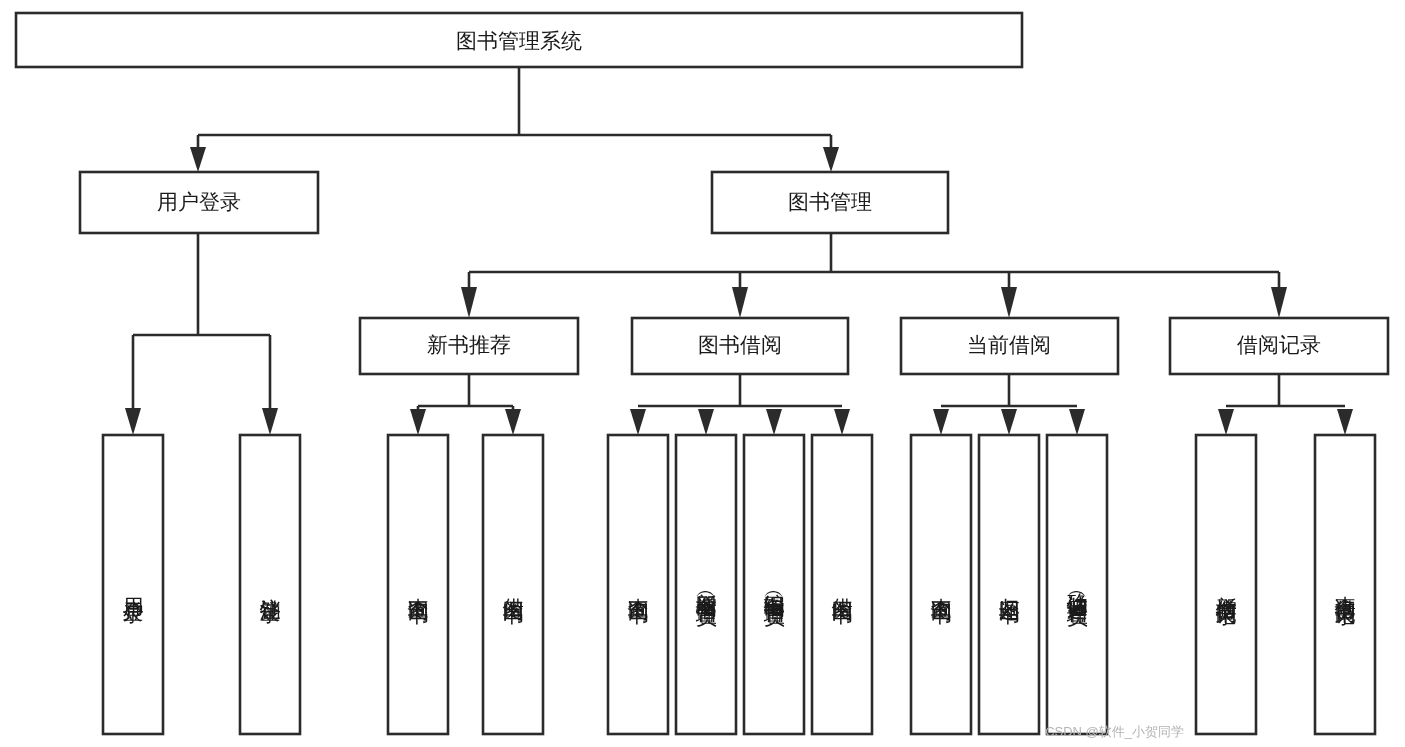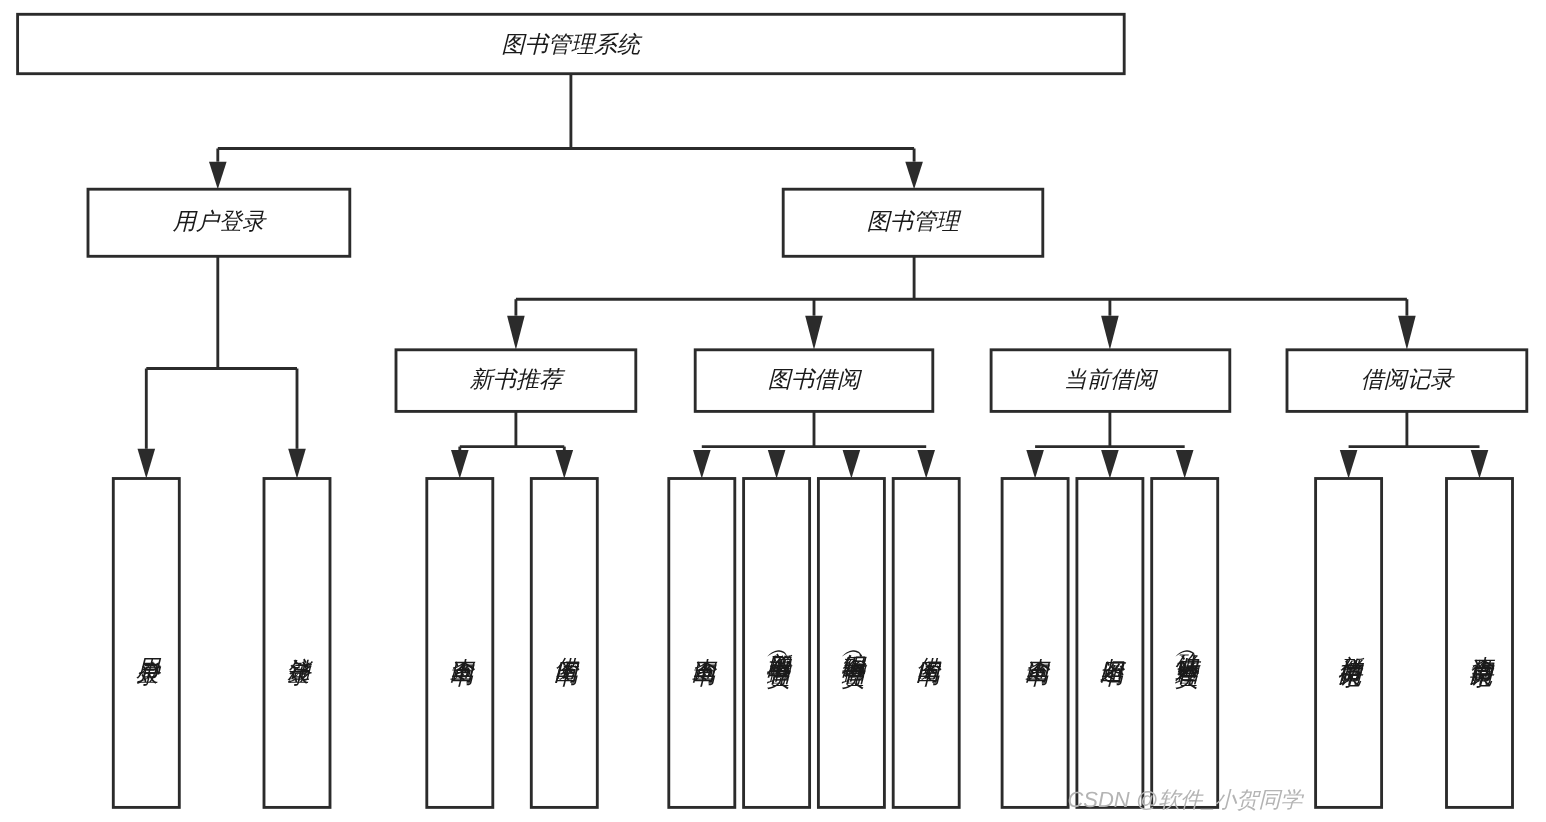--- a/index.html
+++ b/index.html
@@ -11,21 +11,20 @@
     width: 1405px;
     height: 747px;
     font-family: "Liberation Sans", "DejaVu Sans", sans-serif;
     overflow: hidden;
     position: relative;
   }
   #diagram-root {
     position: relative;
     width: 1192px;
     height: 747px;
-    font-style: italic;
   }
   svg#tree-svg {
     position: absolute;
     top: 0;
     left: 0;
     width: 1405px;
     height: 747px;
     display: block;
   }
   .node-box {
@@ -63,21 +62,21 @@
     align-items: center;
     justify-content: center;
     white-space: nowrap;
     pointer-events: none;
   }
   .watermark {
     position: absolute;
     right: 8px;
     bottom: 6px;
     font-family: "Liberation Sans", "DejaVu Sans", sans-serif;
-    font-size: 20px;
+    font-size: 13px;
     color: #b4b4b4;
     white-space: nowrap;
     user-select: none;
   }
 </style>
 </head>
 <body>
 
 <div id="diagram-root">
 

